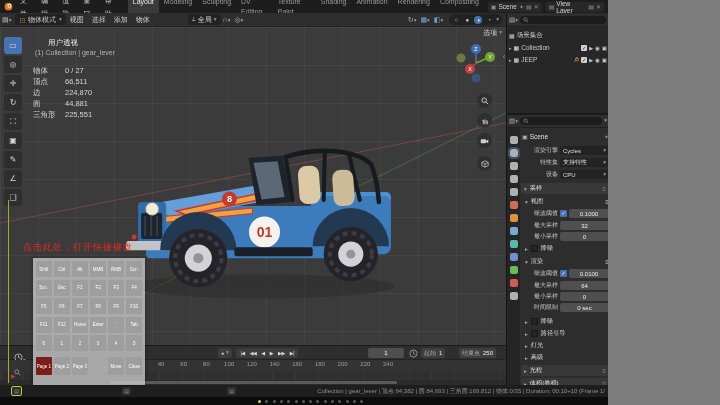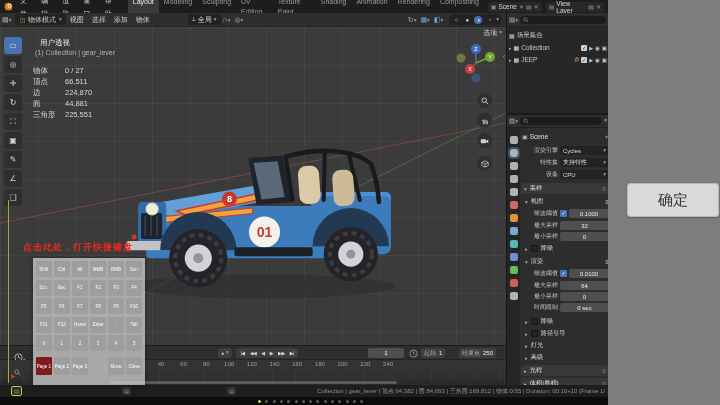--- a/index.html
+++ b/index.html
@@ -34,34 +34,34 @@
   .searchbox{flex:1;height:8px;background:#1c1c1c;border-radius:4px;display:flex;align-items:center;padding:0 3px;gap:2px;}
 
   
   .vp{position:absolute;left:0;top:27px;width:506px;height:318px;background:#3b3b3b;overflow:hidden;}
   .vp-grid{position:absolute;inset:0;
     background-image:linear-gradient(rgba(255,255,255,.045) 1px,transparent 1px),
                      linear-gradient(90deg,rgba(255,255,255,.045) 1px,transparent 1px);
     background-size:38px 38px;}
   .axes{position:absolute;inset:0;}
   .jeep{position:absolute;left:112px;top:86px;width:296px;height:192px;}
-  .vp-view-label{position:absolute;left:40px;top:11px;font-size:7.5px;color:#e8e8e8;}
+  .vp-view-label{position:absolute;left:48px;top:11px;font-size:7.5px;color:#e8e8e8;}
   .vp-context{position:absolute;left:35px;top:22px;font-size:7px;color:#b4b4b4;}
   .vp-stats{position:absolute;left:33px;top:38px;font-size:7.5px;color:#d6d6d6;}
   .statrow{display:flex;height:11px;line-height:11px;}
   .sl{width:32px;}
   .sv{}
   .tools{position:absolute;left:4px;top:10px;width:20px;display:flex;flex-direction:column;gap:2px;}
   .tbx{width:18px;height:17px;background:#2e2e2e;border-radius:3px;display:flex;align-items:center;justify-content:center;}
   .tbx.active{background:#4772b3;}
   .gizmo{position:absolute;right:8px;top:14px;width:44px;height:44px;}
   .navbtn{position:absolute;right:14px;width:15px;height:15px;border-radius:50%;background:rgba(46,46,46,.85);display:flex;align-items:center;justify-content:center;}
   .vp-options{position:absolute;right:4px;top:1px;font-size:7px;color:#cfcfcf;display:flex;gap:2px;align-items:center;}
   .vp-collapse{position:absolute;right:1px;top:26px;font-size:7px;color:#9a9a9a;}
-  .hint{position:absolute;left:23px;top:214px;font-size:9px;font-weight:bold;color:#e8291c;letter-spacing:1px;}
+  .hint{position:absolute;left:23px;top:214px;font-size:9px;font-weight:normal;color:#e8291c;letter-spacing:1px;}
 
   
   .kb{position:absolute;left:33px;top:258px;width:112px;height:127px;background:rgba(203,203,203,.78);box-shadow:0 0 4px rgba(0,0,0,.4);padding:3px;z-index:30;}
   .kb-main{display:grid;grid-template-columns:repeat(6,1fr);gap:2.5px;}
   .kb-bottom{display:grid;grid-template-columns:repeat(6,1fr);gap:2.5px;margin-top:6px;}
   .key{height:16px;background:#9e9e9e;border-radius:1px;color:#fff;font-size:4.5px;display:flex;align-items:center;justify-content:center;overflow:hidden;}
   .kb-bottom .key{height:18px;}
   .key-active{background:#7e1c1c;}
   .key-blank{visibility:hidden;}
 
@@ -648,14 +648,13 @@
         <span class="dot" style="left: 316.4px;"></span>
         <span class="dot" style="left: 323.7px;"></span>
         <span class="dot" style="left: 331px;"></span>
         <span class="dot" style="left: 338.3px;"></span>
         <span class="dot" style="left: 345.6px;"></span>
         <span class="dot" style="left: 352.9px;"></span>
         <span class="dot" style="left: 360.2px;"></span>
       </div>
   </div>
 
-  <button class="confirm">确定</button>
 </div>
 
 </body></html>

